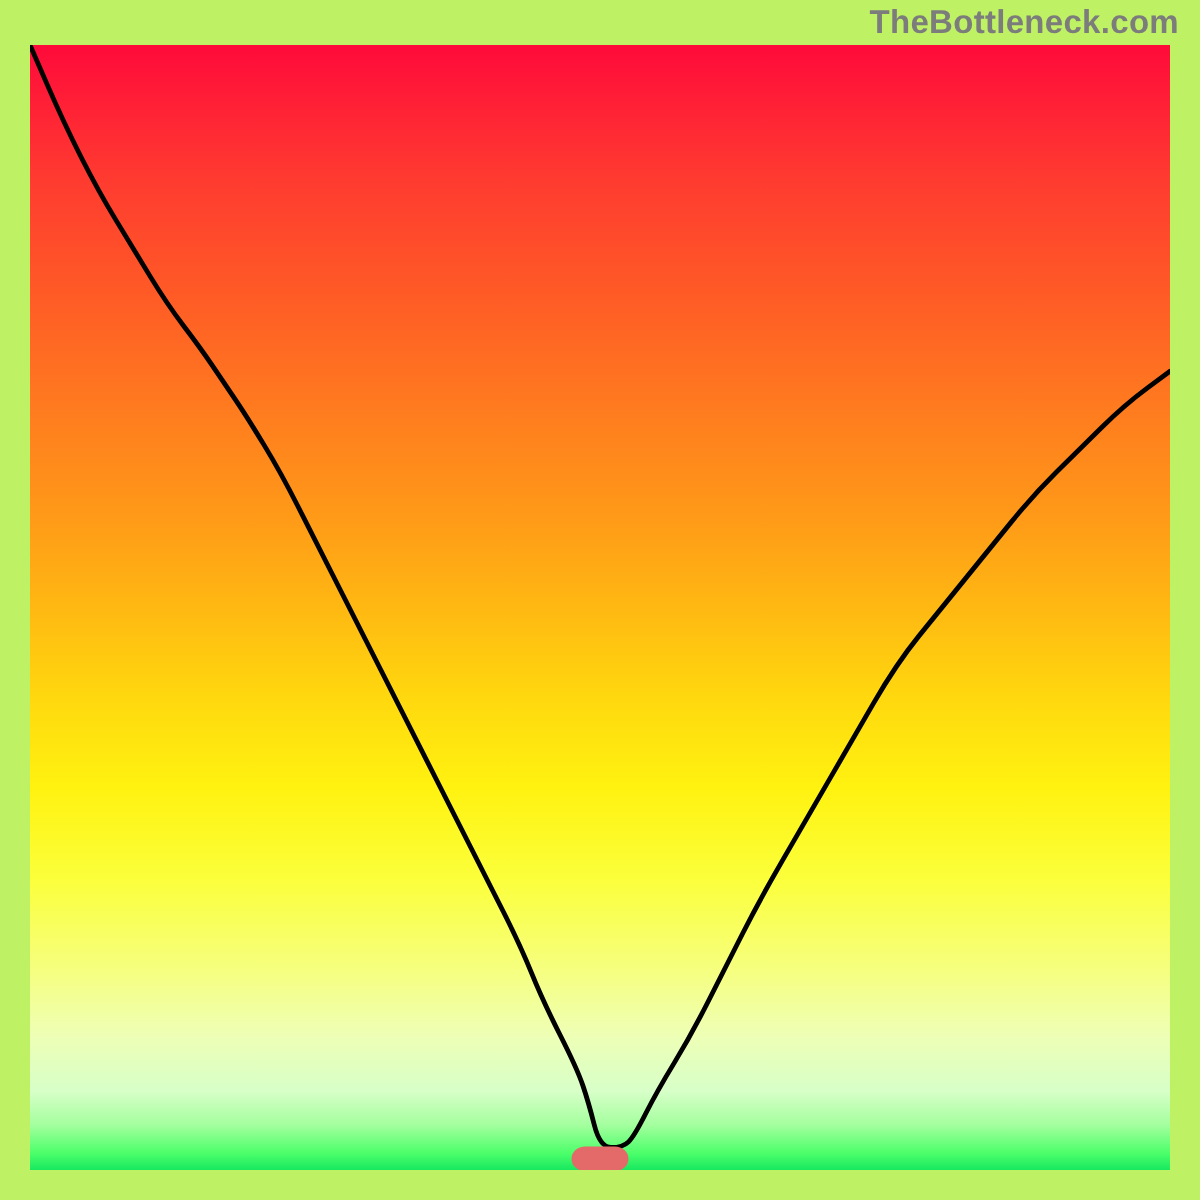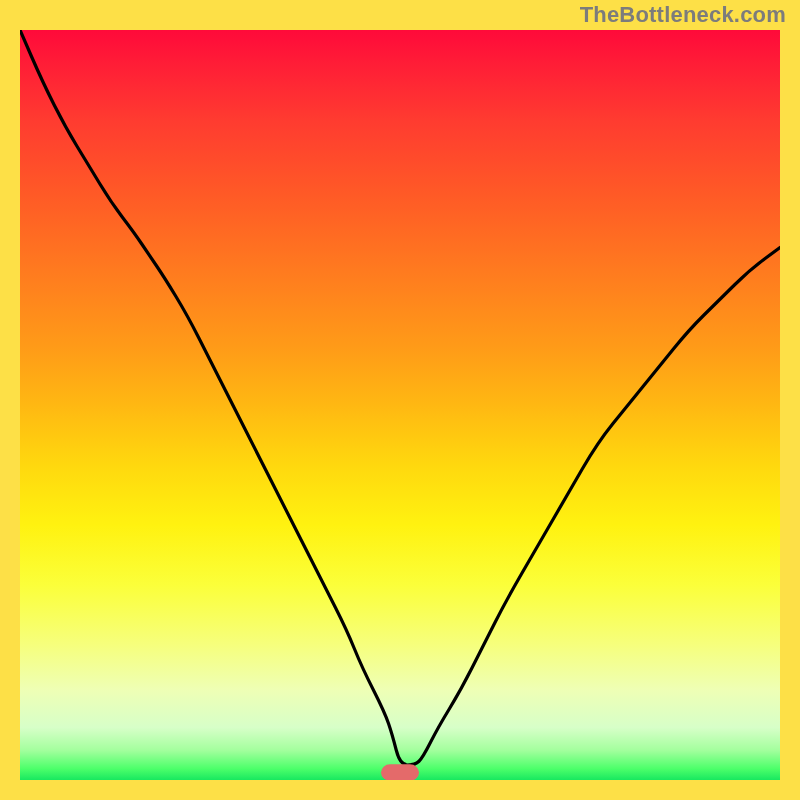--- a/index.html
+++ b/index.html
@@ -7,21 +7,21 @@
     padding: 0;
     width: 800px;
     height: 800px;
     overflow: hidden;
     font-family: Arial, Helvetica, sans-serif;
   }
   .stage {
     position: relative;
     width: 800px;
     height: 800px;
-    background: #fde047;
+    background: #bef264;
   }
   
   .watermark {
     position: absolute;
     top: 2px;
     right: 14px;
     font-size: 22px;
     font-weight: 600;
     color: #7c7c7c;
     letter-spacing: 0.2px;

